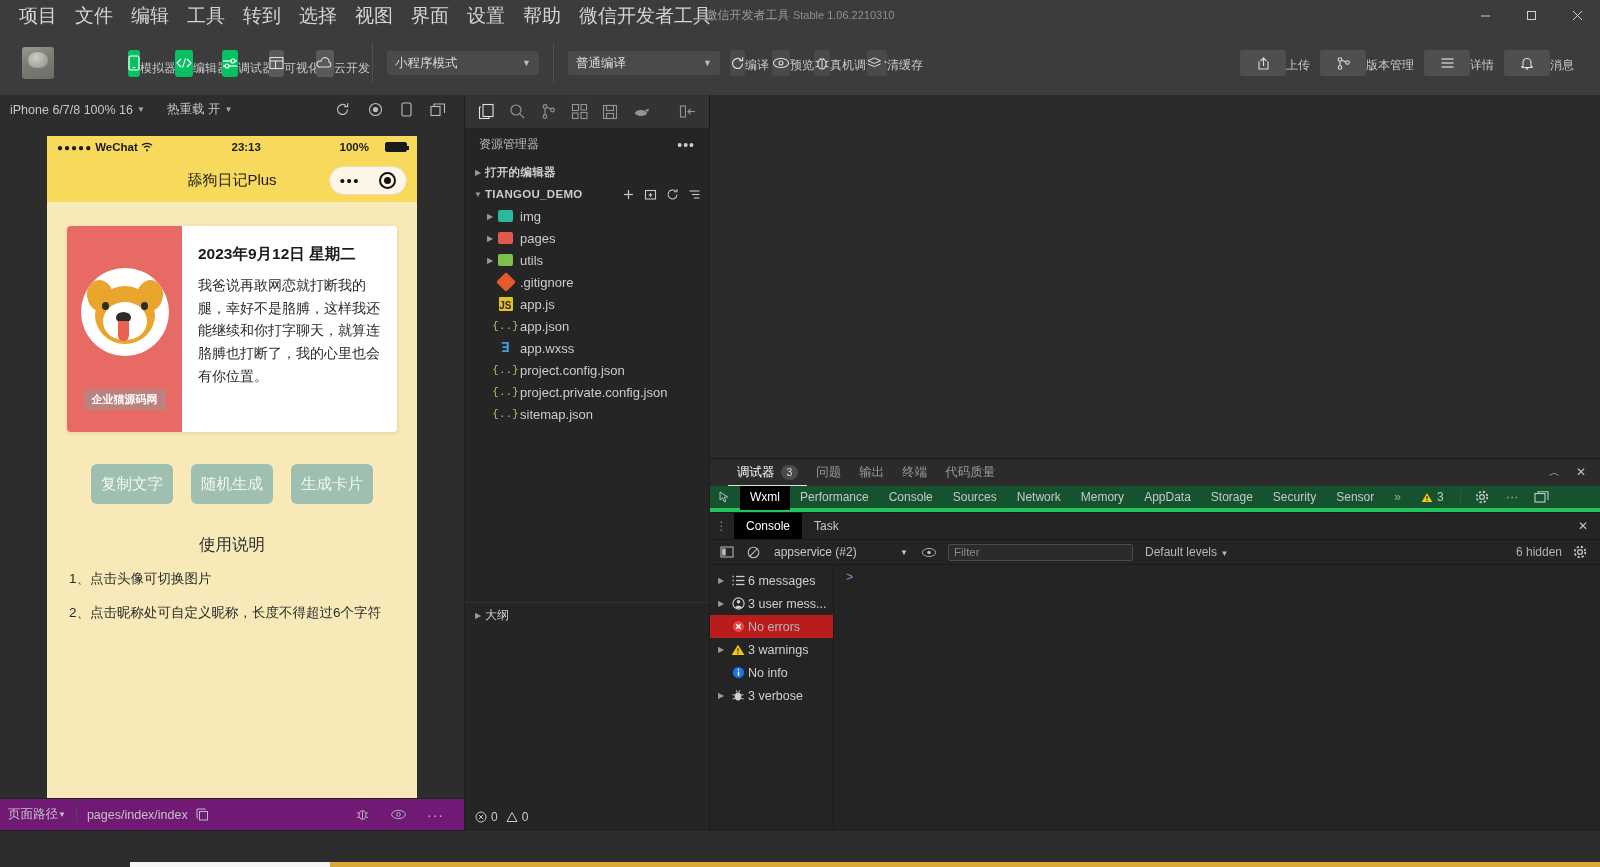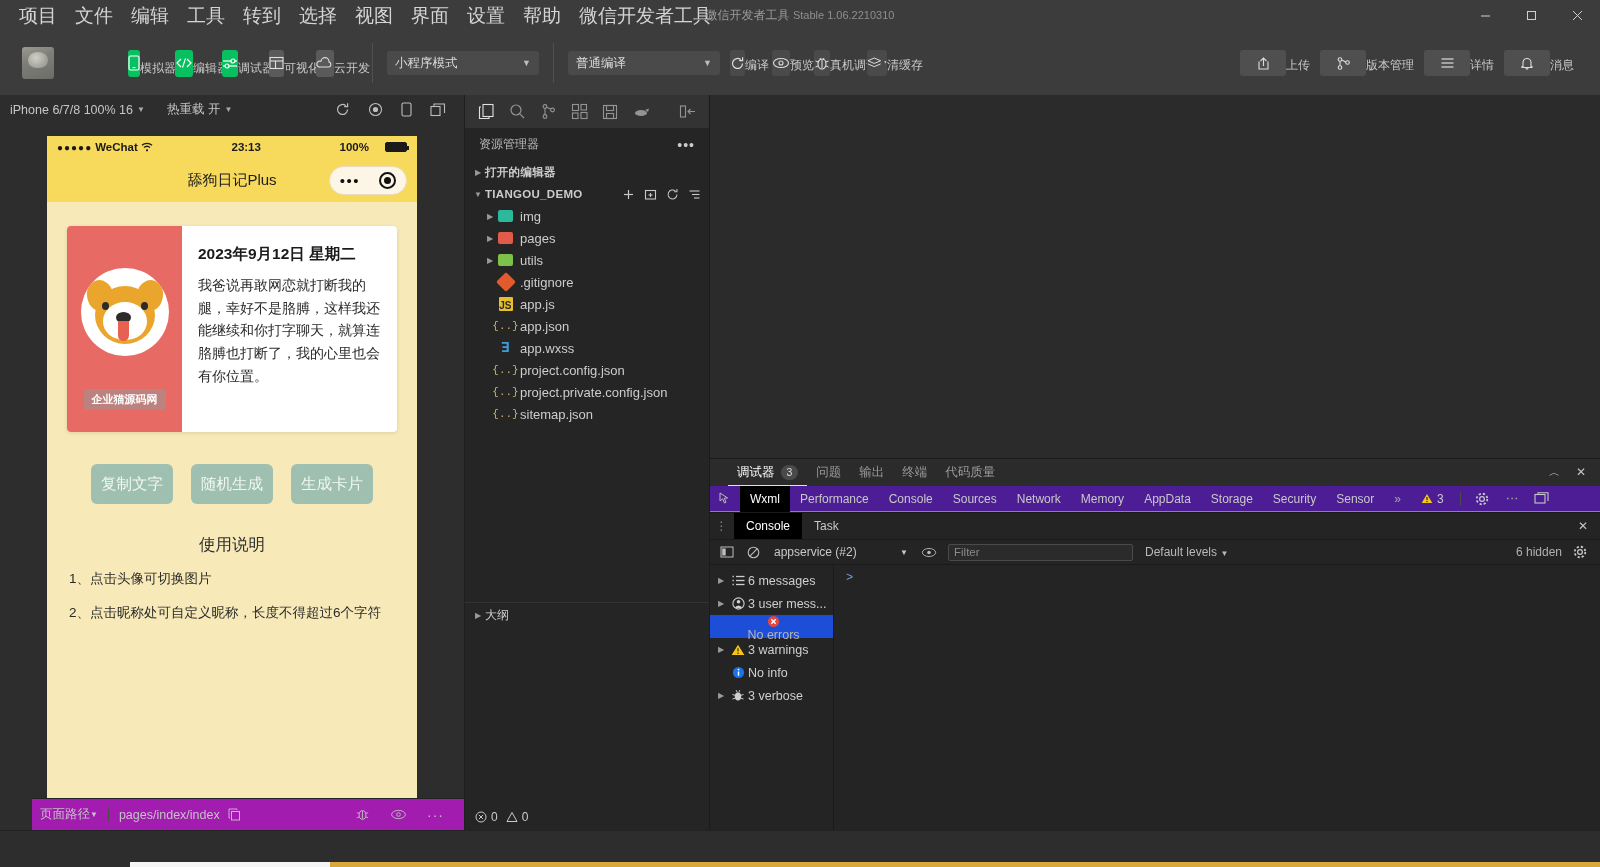--- a/index.html
+++ b/index.html
@@ -96,21 +96,21 @@
   .card-date { font-size:15.5px; font-weight:bold; color:#1a1a1a; margin-bottom:9px; }
   .card-txt { font-size:14px; line-height:1.62; color:#2a2a2a; }
 
   .btnrow { margin-top:32px; display:flex; gap:18px; }
   .pbtn { width:82px; height:40px; border-radius:6px; background:#9fc0b0; color:#f2f7f4; font-size:15.5px;
     display:flex; align-items:center; justify-content:center; }
   .help-title { margin-top:30px; font-size:16.5px; color:#2f2f2f; }
   .help-list { width:100%; margin-top:14px; font-size:13.5px; color:#2a2a2a; padding-left:4px; }
   .help-list div { margin-bottom:16px; }
 
-  .simfoot { height:36px; display:flex; align-items:center; padding:0 8px; font-size:12.5px; color:#c3c3c3; background:#a21caf; border-top:1px solid #232323;margin-left:32px;}
+  .simfoot { height:36px; display:flex; align-items:center; padding:0 8px; font-size:12.5px; color:#c3c3c3; background:#701a75; border-top:1px solid #232323;}
   .simfoot .car { font-size:8px; }
   .simfoot .vsep { width:1px; height:14px; background:#4c4c4c; margin:0 10px; }
   .simfoot .icons { margin-left:auto; display:flex; gap:20px; padding-right:12px; align-items:center; }
 
   
   .explorer { width:245px; display:flex; flex-direction:column; background:#252526; border-right:1px solid #1b1b1b; }
   .actbar { height:33px; display:flex; align-items:center; gap:14px; padding:0 13px; background:#333333; }
   .actbar .ai { opacity:.62; display:flex; }
   .actbar .ai.act { opacity:1; }
   .actbar .last { margin-left:auto; }
@@ -135,21 +135,21 @@
   .right { flex:1; display:flex; flex-direction:column; min-width:0; background:#2b2b2b; }
   .edit-blank { flex:0 0 363px; background:#2b2b2b; }
 
   .devpanel { flex:1; display:flex; flex-direction:column; min-height:0; background:#242424; border-top:1px solid #1b1b1b;}
   .dtabbar { height:27px; display:flex; align-items:center; background:#2b2b2b; padding-left:18px; position:relative; }
   .dtab { font-size:12.5px; color:#9a9a9a; padding:0 9px; height:27px; display:flex; align-items:center; gap:6px; }
   .dtab.act { color:#ffffff; border-bottom:1px solid #e0e0e0; }
   .badge { background:#4a4a4a; color:#ddd; border-radius:9px; font-size:10.5px; padding:1px 6px; line-height:13px;}
   .dtabbar .rt { margin-left:auto; display:flex; gap:16px; padding-right:14px; color:#c5c5c5; }
 
-  .devtools { height:26px; background:#4c1d95; display:flex; align-items:center; font-size:12px; color:#c8c8c8; border-bottom:1px solid #22c55e;}
+  .devtools { height:26px; background:#14532d; display:flex; align-items:center; font-size:12px; color:#c8c8c8; border-bottom:4px solid #22c55e;}
   .dt-ico { width:30px; display:flex; justify-content:center; align-items:center; color:#9a9a9a; }
   .dt { padding:0 10px; height:26px; display:flex; align-items:center; white-space:nowrap; }
   .dt.act { background:#000000; color:#ffffff; }
   .dt-sep { width:1px; height:14px; background:#4a4a4a; margin:0 6px; }
   .warnico { color:#f5c518; }
 
   .dt-split { flex:1; display:flex; min-height:0; }
   .wxml { flex:1; background:#242424; font-family:"Liberation Mono","DejaVu Sans Mono",monospace;
           font-size:12px; padding:9px 0 0 14px; line-height:1.42; min-width:0; overflow:hidden;}
   .styles { width:320px; background:#242424; border-left:1px solid #1a1a1a; display:flex; flex-direction:column;}
@@ -172,21 +172,21 @@
     border-top:1px solid #1a1a1a; border-bottom:1px solid #1a1a1a; padding:0 4px; }
   .cbar .cb-ico { width:26px; display:flex; justify-content:center; color:#bdbdbd; }
   .ctx-sel { display:flex; align-items:center; min-width:150px; justify-content:space-between; padding:0 8px; }
   .cfilter { width:185px; height:17px; background:#2b2b2b; border:1px solid #4a4a4a; border-radius:2px;
     font-size:11.5px; color:#8a8a8a; padding:0 5px; line-height:15px; margin:0 6px;}
   .lvl { color:#b8b8b8; padding:0 6px; }
   .hidden-cnt { margin-left:auto; color:#b0b0b0; padding-right:8px; }
   .cbody { flex:1; display:flex; min-height:0; }
   .csidebar { width:124px; border-right:1px solid #1a1a1a; padding-top:4px; background:#242424; }
   .crow { height:23px; display:flex; align-items:center; font-size:12.5px; color:#cfcfcf; padding-left:4px; }
-  .crow.sel { background:#1d4ed8; color:#b5b5b5;flex-direction:column; }
+  .crow.sel { background:#b91c1c; color:#b5b5b5; }
   .crow .ca { width:14px; text-align:center; font-size:8px; color:#9a9a9a; }
   .crow .ci { width:20px; display:flex; justify-content:center; align-items:center; }
   .cmain { flex:1; padding:6px 0 0 12px; font-family:"Liberation Mono",monospace; font-size:12px; color:#6f9fd8; }
 
   
   .bottombar { height:37px; background:#2d2d2d; display:flex; align-items:center; flex:0 0 37px; border-top:1px solid #222;}
   .scrollbar { position:absolute; left:130px; bottom:0; width:200px; height:5px; background:#f5f5f5; }
   .scroll2 { position:absolute; left:330px; bottom:0; right:0; height:5px; background:#d8a93a; }
 
   .ico { display:inline-flex; align-items:center; justify-content:center; }

